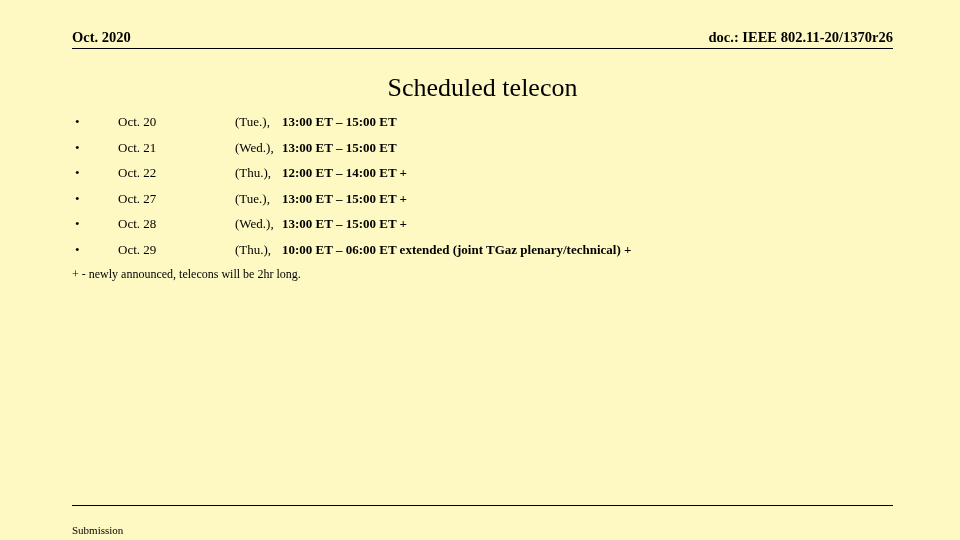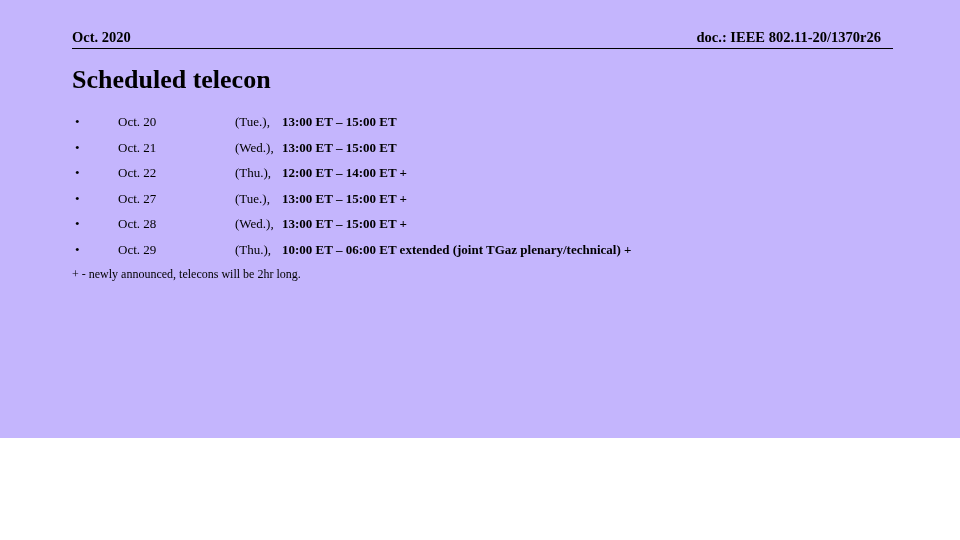--- a/index.html
+++ b/index.html
@@ -7,22 +7,22 @@
     padding: 0;
     background: #ffffff;
   }
   body {
     font-family: "Liberation Serif", "DejaVu Serif", serif;
     color: #000000;
   }
   #slide {
     position: relative;
     width: 960px;
-    height: 438px;
-    background: #c4b5fd;
+    height: 540px;
+    background: #fef9c3;
     overflow: hidden;
   }
 
   
   #header {
     position: absolute;
     left: 72px;
     top: 28px;
     width: 821px;
     height: 22px;
@@ -31,45 +31,45 @@
     position: absolute;
     left: 0;
     top: 0;
     font-size: 14.5px;
     font-weight: bold;
     white-space: nowrap;
     line-height: 18px;
   }
   #header .hdr-right {
     position: absolute;
-    right: 12px;
+    right: 0;
     top: 0;
     font-size: 14.5px;
     font-weight: bold;
     white-space: nowrap;
     line-height: 18px;
   }
   #header-rule {
     position: absolute;
     left: 72px;
     top: 48px;
     width: 821px;
     height: 0;
     border-top: 1.4px solid #000000;
   }
 
   
   #title {
     position: absolute;
     left: 72px;
-    top: 64px;
-    width: 821px;
-    text-align: left;
+    top: 72px;
+    width: 821px;
+    text-align: center;
     font-size: 26px;
-    font-weight: bold;
+    font-weight: normal;
     line-height: 32px;
     white-space: nowrap;
   }
 
   
   #bullet-list {
     position: absolute;
     left: 72px;
     top: 112px;
     width: 840px;

